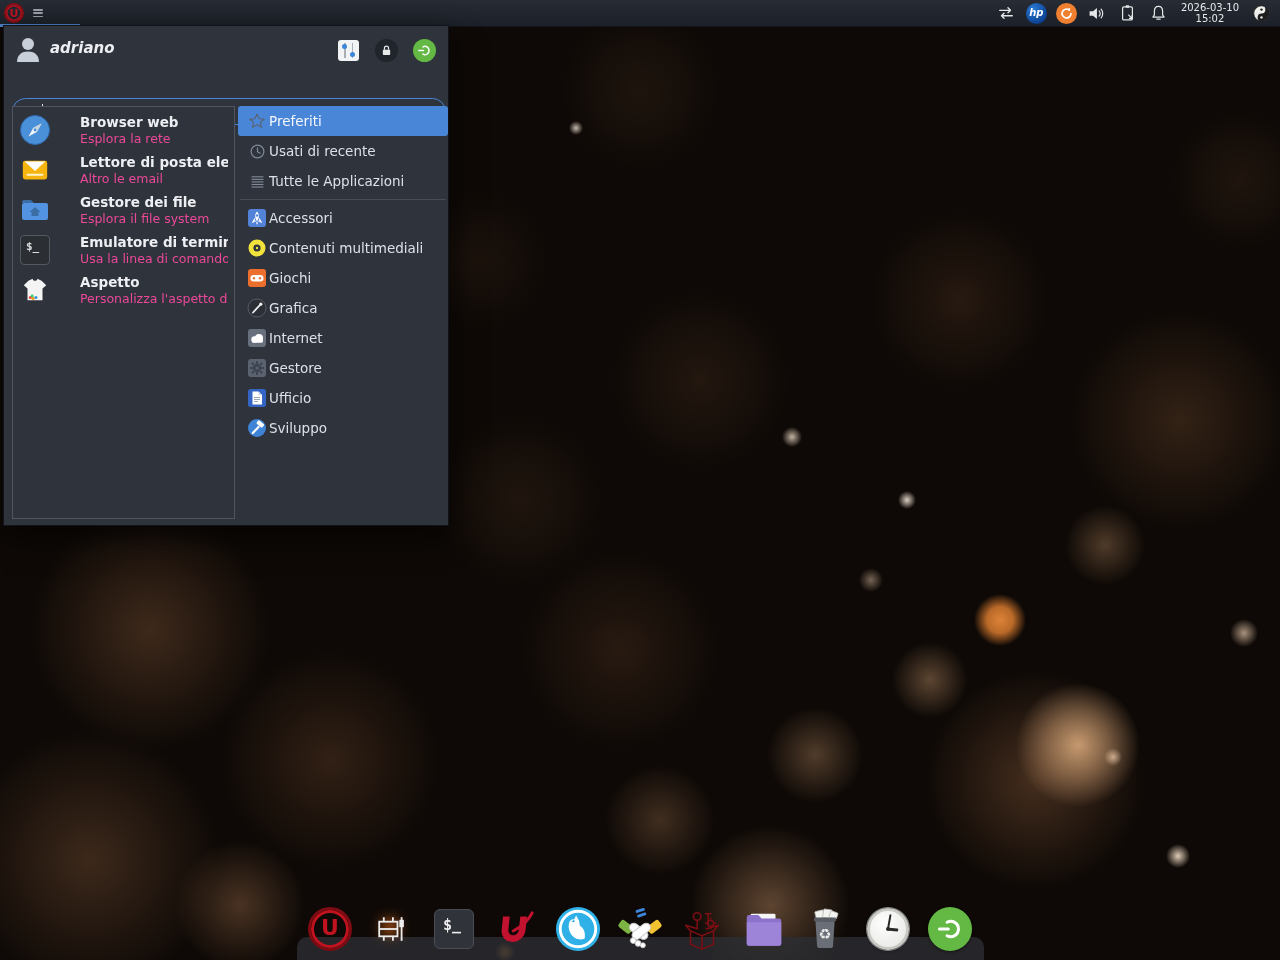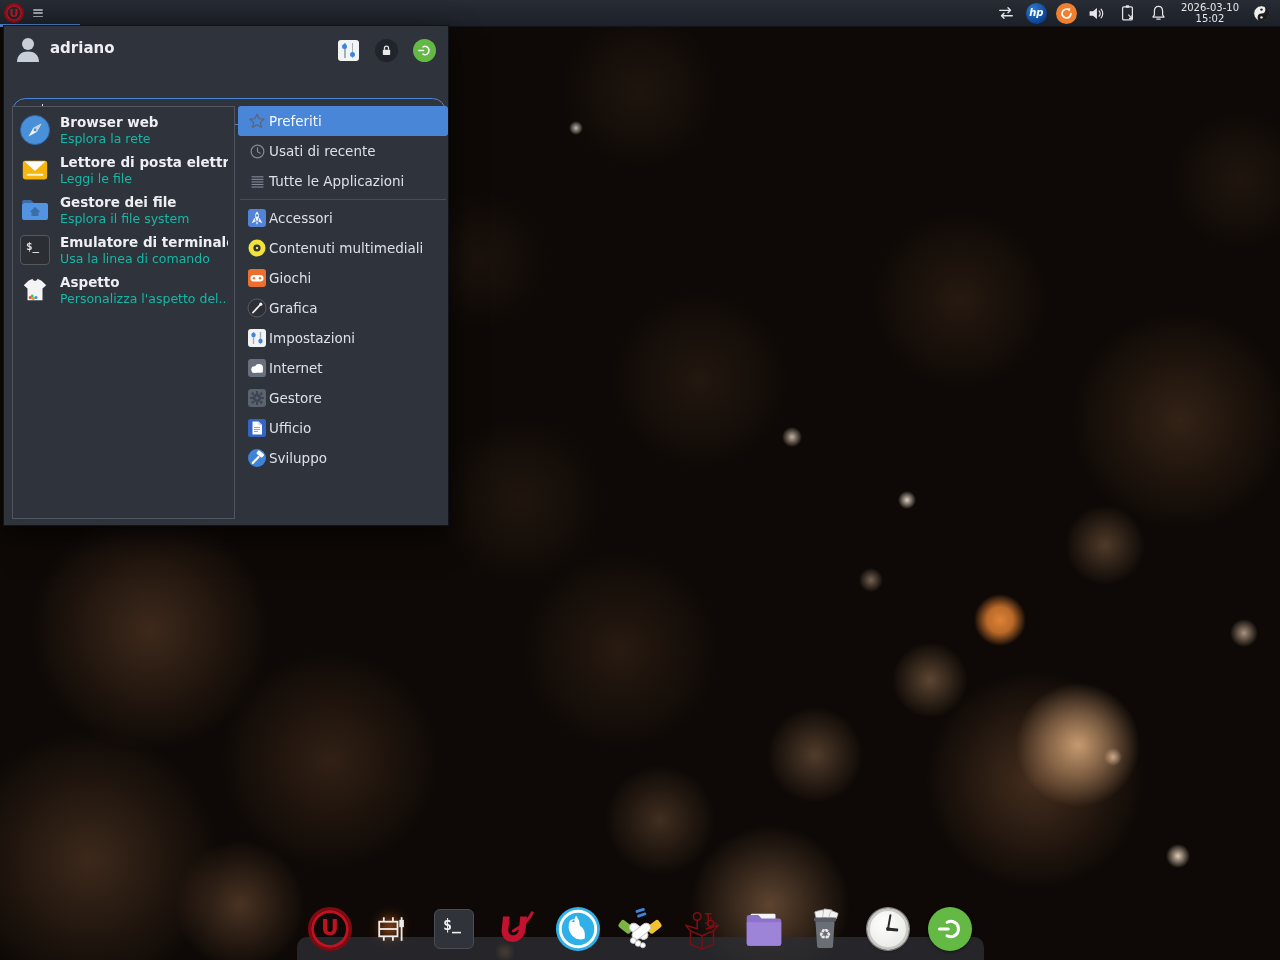--- a/index.html
+++ b/index.html
@@ -57,21 +57,21 @@
     background:radial-gradient(circle at 35% 30%, #2a7bd4, #0a3f8f 75%);
     display:flex; align-items:center; justify-content:center; }
   .hp-badge span { color:#fff; font-style:italic; font-weight:bold; font-size:10px; line-height:1; }
   .update-badge { width:21px; height:21px; border-radius:50%; background:#f08030;
     display:flex; align-items:center; justify-content:center; }
   .clockdate { text-align:center; color:#e6e8ea; font-size:10px; line-height:1.15; padding:0 2px; }
 
   
   .menu { position:absolute; left:3px; top:25px; width:446px; height:501px; z-index:10;
     background:#2f333c; border:1px solid #10131a; box-shadow:0 10px 28px rgba(0,0,0,.65); }
-  .menu-header { position:absolute; left:0; top:0; width:100%; height:46px; }
+  .menu-header { position:absolute; left:0; top:0; width:100%; height:46px;font-style:italic; }
   .avatar { position:absolute; left:9px; top:8px; }
   .user-name { position:absolute; left:46px; top:13px; color:#eceef2; font-weight:bold; font-size:15px; }
   .hdr-btn { position:absolute; top:13px; width:23px; height:23px; display:flex; align-items:center; justify-content:center; cursor:pointer; }
   .btn-settings { left:333px; }
   .btn-lock { left:371px; }
   .btn-logout { left:409px; }
   .settings-tile { width:21px; height:21px; background:#f2f3f5; border-radius:3px; position:relative; }
   .settings-tile i { position:absolute; top:3px; bottom:3px; width:1.5px; background:#a9aeb6; }
   .settings-tile i.l { left:6px; } .settings-tile i.r { right:6px; }
   .settings-tile b { position:absolute; width:5px; height:5px; border-radius:50%; background:#3d85d8; }
@@ -84,23 +84,23 @@
     border:1px solid #4a86d8; border-radius:13.5px; background:#2f333c;
     display:flex; align-items:center; padding-left:9px; gap:6px; }
   .search-input { flex:1; background:transparent; border:none; outline:none; color:#e8eaec; font-size:13px;
     font-family:"DejaVu Sans", sans-serif; height:100%; }
   .caret { width:1px; height:15px; background:#dfe2e6; }
 
   .fav-panel { position:absolute; left:8px; top:80px; width:223px; height:413px;
     border:1px solid #51555f; background:#2f333c; padding-top:3px; }
   .fav-item { display:flex; align-items:center; gap:9px; height:40px; padding:0 6px; cursor:pointer; }
   .fav-icon { width:32px; height:32px; flex:0 0 32px; display:flex; align-items:center; justify-content:center; }
-  .fav-text { overflow:hidden; white-space:nowrap; }
+  .fav-text { overflow:hidden; white-space:nowrap;margin-left:20px; }
   .fav-title { color:#edeff3; font-weight:bold; font-size:13.5px; line-height:1.25; }
-  .fav-sub { color:#14b8a6; font-size:12.5px; line-height:1.25; }
+  .fav-sub { color:#ec4899; font-size:12.5px; line-height:1.25; }
   .term-tile { width:30px; height:30px; background:#2b2e33; border:1px solid #54585f; border-radius:4px;
     color:#dcdcdc; font-family:"DejaVu Sans Mono", monospace; font-size:11px; font-weight:bold;
     display:flex; align-items:flex-start; padding:4px 0 0 5px; }
   .term-tile.big { width:40px; height:40px; font-size:15px; background:#30333a; border:1px solid #494d55;
     border-radius:6px; padding:6px 0 0 8px; color:#f0f0f0; }
 
   .cat-col { position:absolute; left:234px; top:80px; width:210px; }
   .cat-row { display:flex; align-items:center; gap:2px; height:30px; padding-left:9px;
     border-radius:3px; color:#dde0e6; font-size:13.5px; cursor:pointer; }
   .cat-row.selected { background:#4a86d8; color:#f4f7fb; }
@@ -258,21 +258,21 @@
       <div class="fav-item">
         <div class="fav-icon">
           <svg width="30" height="30" viewBox="0 0 32 32">
               <rect x="3" y="6" width="26" height="20" rx="2.5" fill="#f6b40e"></rect>
               <path d="M5 7 H27 L16 17 Z" fill="#fdfdfd"></path>
               <rect x="7" y="20" width="18" height="2.2" rx="1.1" fill="#fdf4cf"></rect>
             </svg>
         </div>
         <div class="fav-text">
           <div class="fav-title">Lettore di posta elettr...</div>
-          <div class="fav-sub">Leggi le file</div>
+          <div class="fav-sub">Altro le email</div>
         </div>
       </div>
 
       <div class="fav-item">
         <div class="fav-icon">
           <svg width="32" height="32" viewBox="0 0 32 32">
               <path d="M3 8 a2 2 0 0 1 2-2 H12 L15 9 H3 Z" fill="#3b6ea5"></path>
               <rect x="3" y="9" width="26" height="17" rx="2" fill="#5294e2"></rect>
               <path d="M16 13 L21.5 18 H19.5 V22 H12.5 V18 H10.5 Z" fill="#3b6ea5"></path>
             </svg>
@@ -391,31 +391,20 @@
         <span class="cat-ic">
           <svg width="20" height="20" viewBox="0 0 20 20">
               <circle cx="10" cy="10" r="9" fill="#2c2f36" stroke="#565b64" stroke-width="1"></circle>
               <path d="M6 14.5 L13.5 6.5" stroke="#f0f0f0" stroke-width="1.8" stroke-linecap="round"></path>
               <circle cx="13.8" cy="6.2" r="1.6" fill="#f0f0f0"></circle>
             </svg>
         </span>
         <span>Grafica</span>
       </div>
 
-      <div class="cat-row">
-        <span class="cat-ic">
-          <svg width="20" height="20" viewBox="0 0 20 20">
-              <rect x="1" y="1" width="18" height="18" rx="3" fill="#f2f3f5"></rect>
-              <path d="M6.5 4 V16 M13.5 4 V16" stroke="#a9aeb6" stroke-width="1.4"></path>
-              <circle cx="6.5" cy="7" r="2.2" fill="#3d85d8"></circle>
-              <circle cx="13.5" cy="13" r="2.2" fill="#3d85d8"></circle>
-            </svg>
-        </span>
-        <span>Impostazioni</span>
-      </div>
 
       <div class="cat-row">
         <span class="cat-ic">
           <svg width="20" height="20" viewBox="0 0 20 20">
               <rect x="1" y="1" width="18" height="18" rx="3" fill="#68707e"></rect>
               <circle cx="7.5" cy="11.5" r="3.2" fill="#fff"></circle>
               <circle cx="12" cy="10" r="4" fill="#fff"></circle>
               <rect x="5" y="11" width="11" height="3.8" rx="1.9" fill="#fff"></rect>
             </svg>
         </span>

